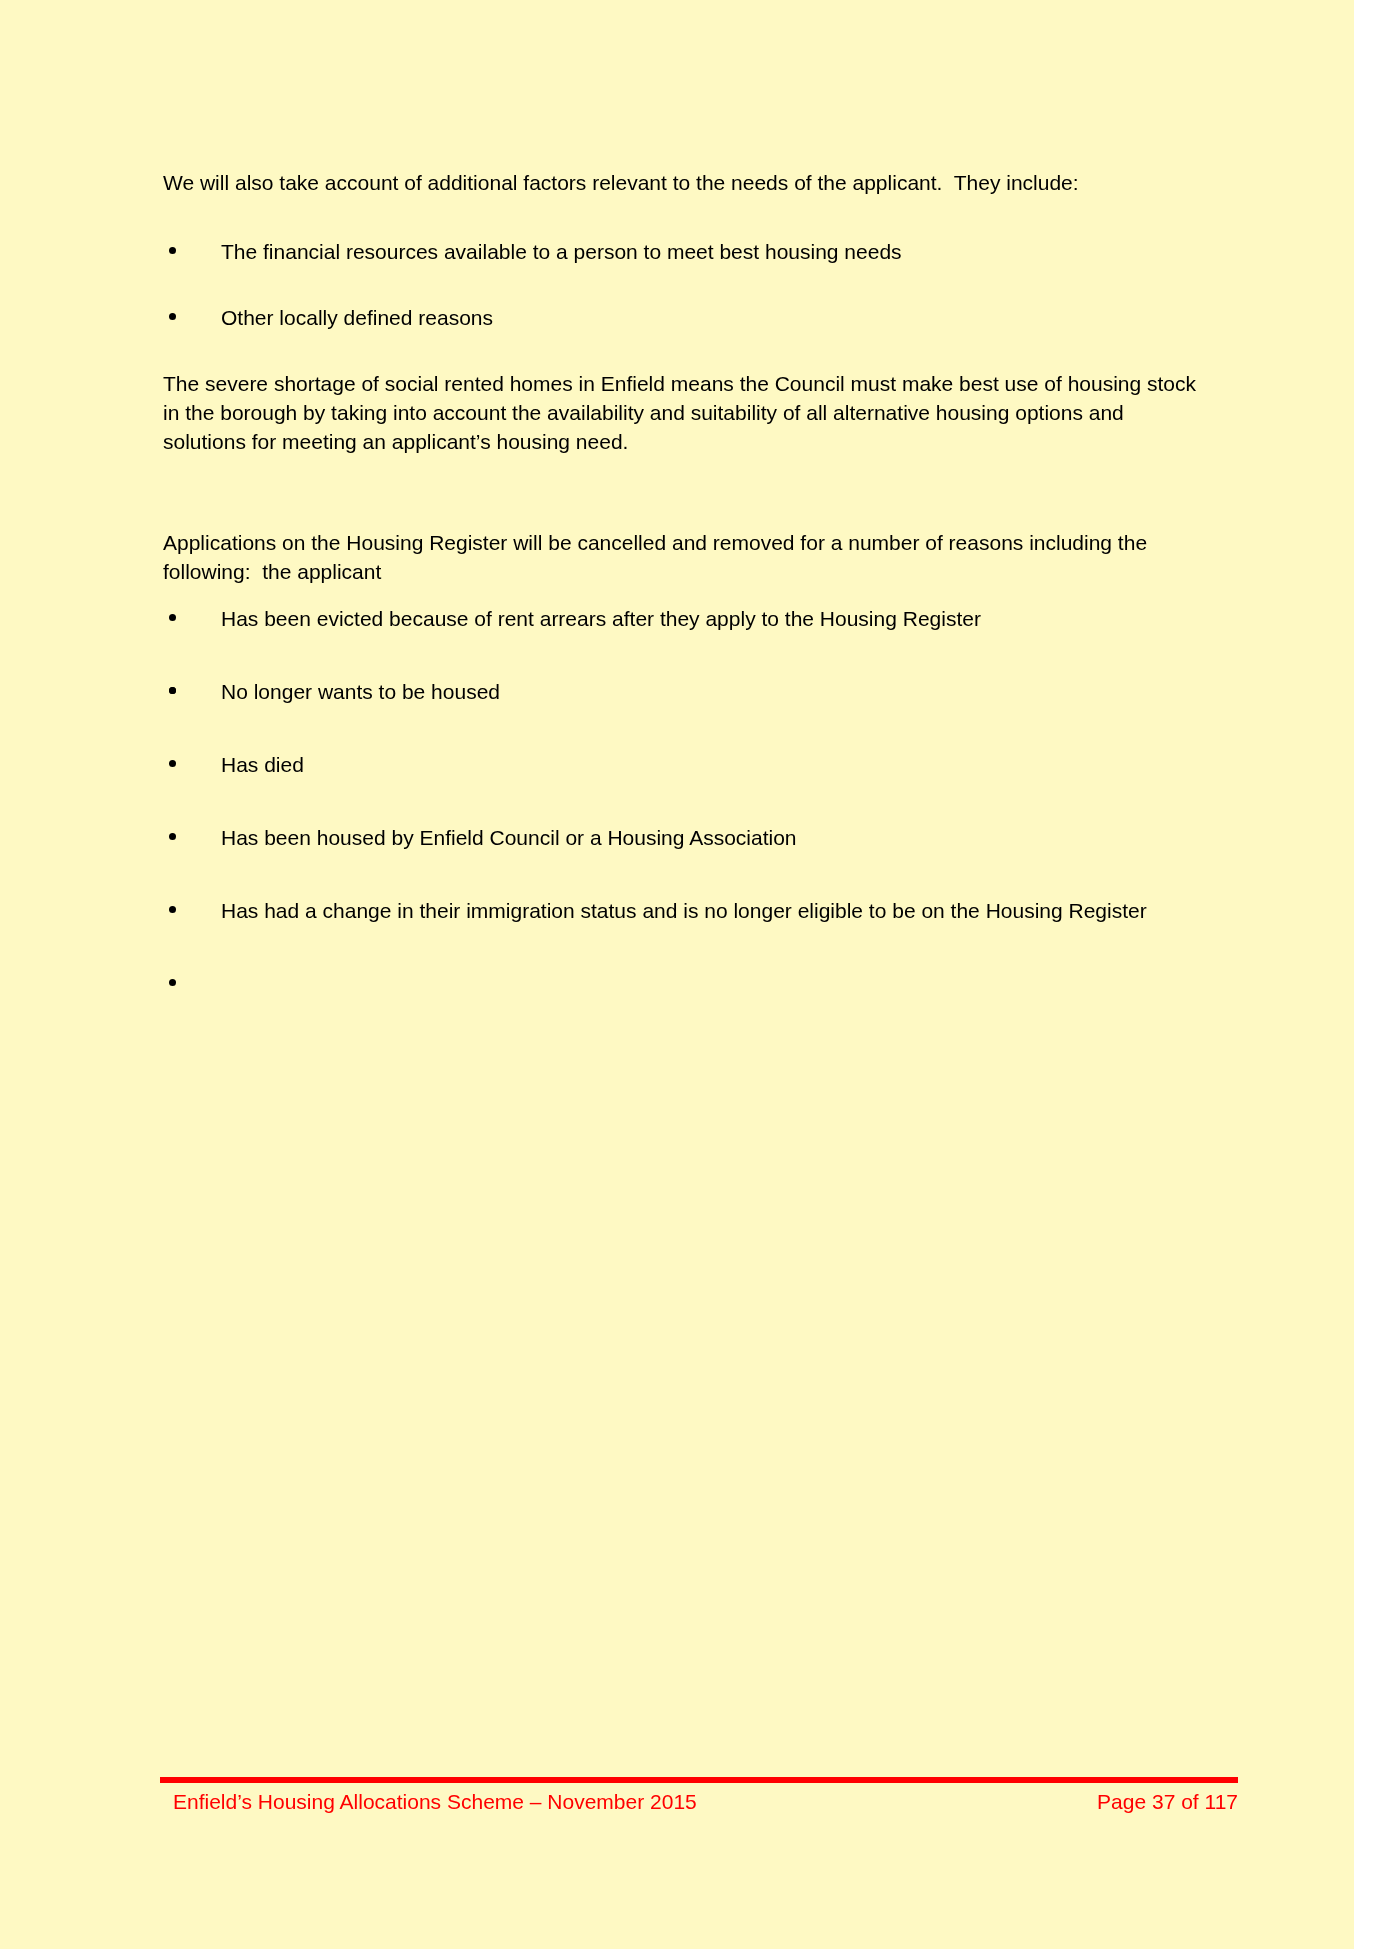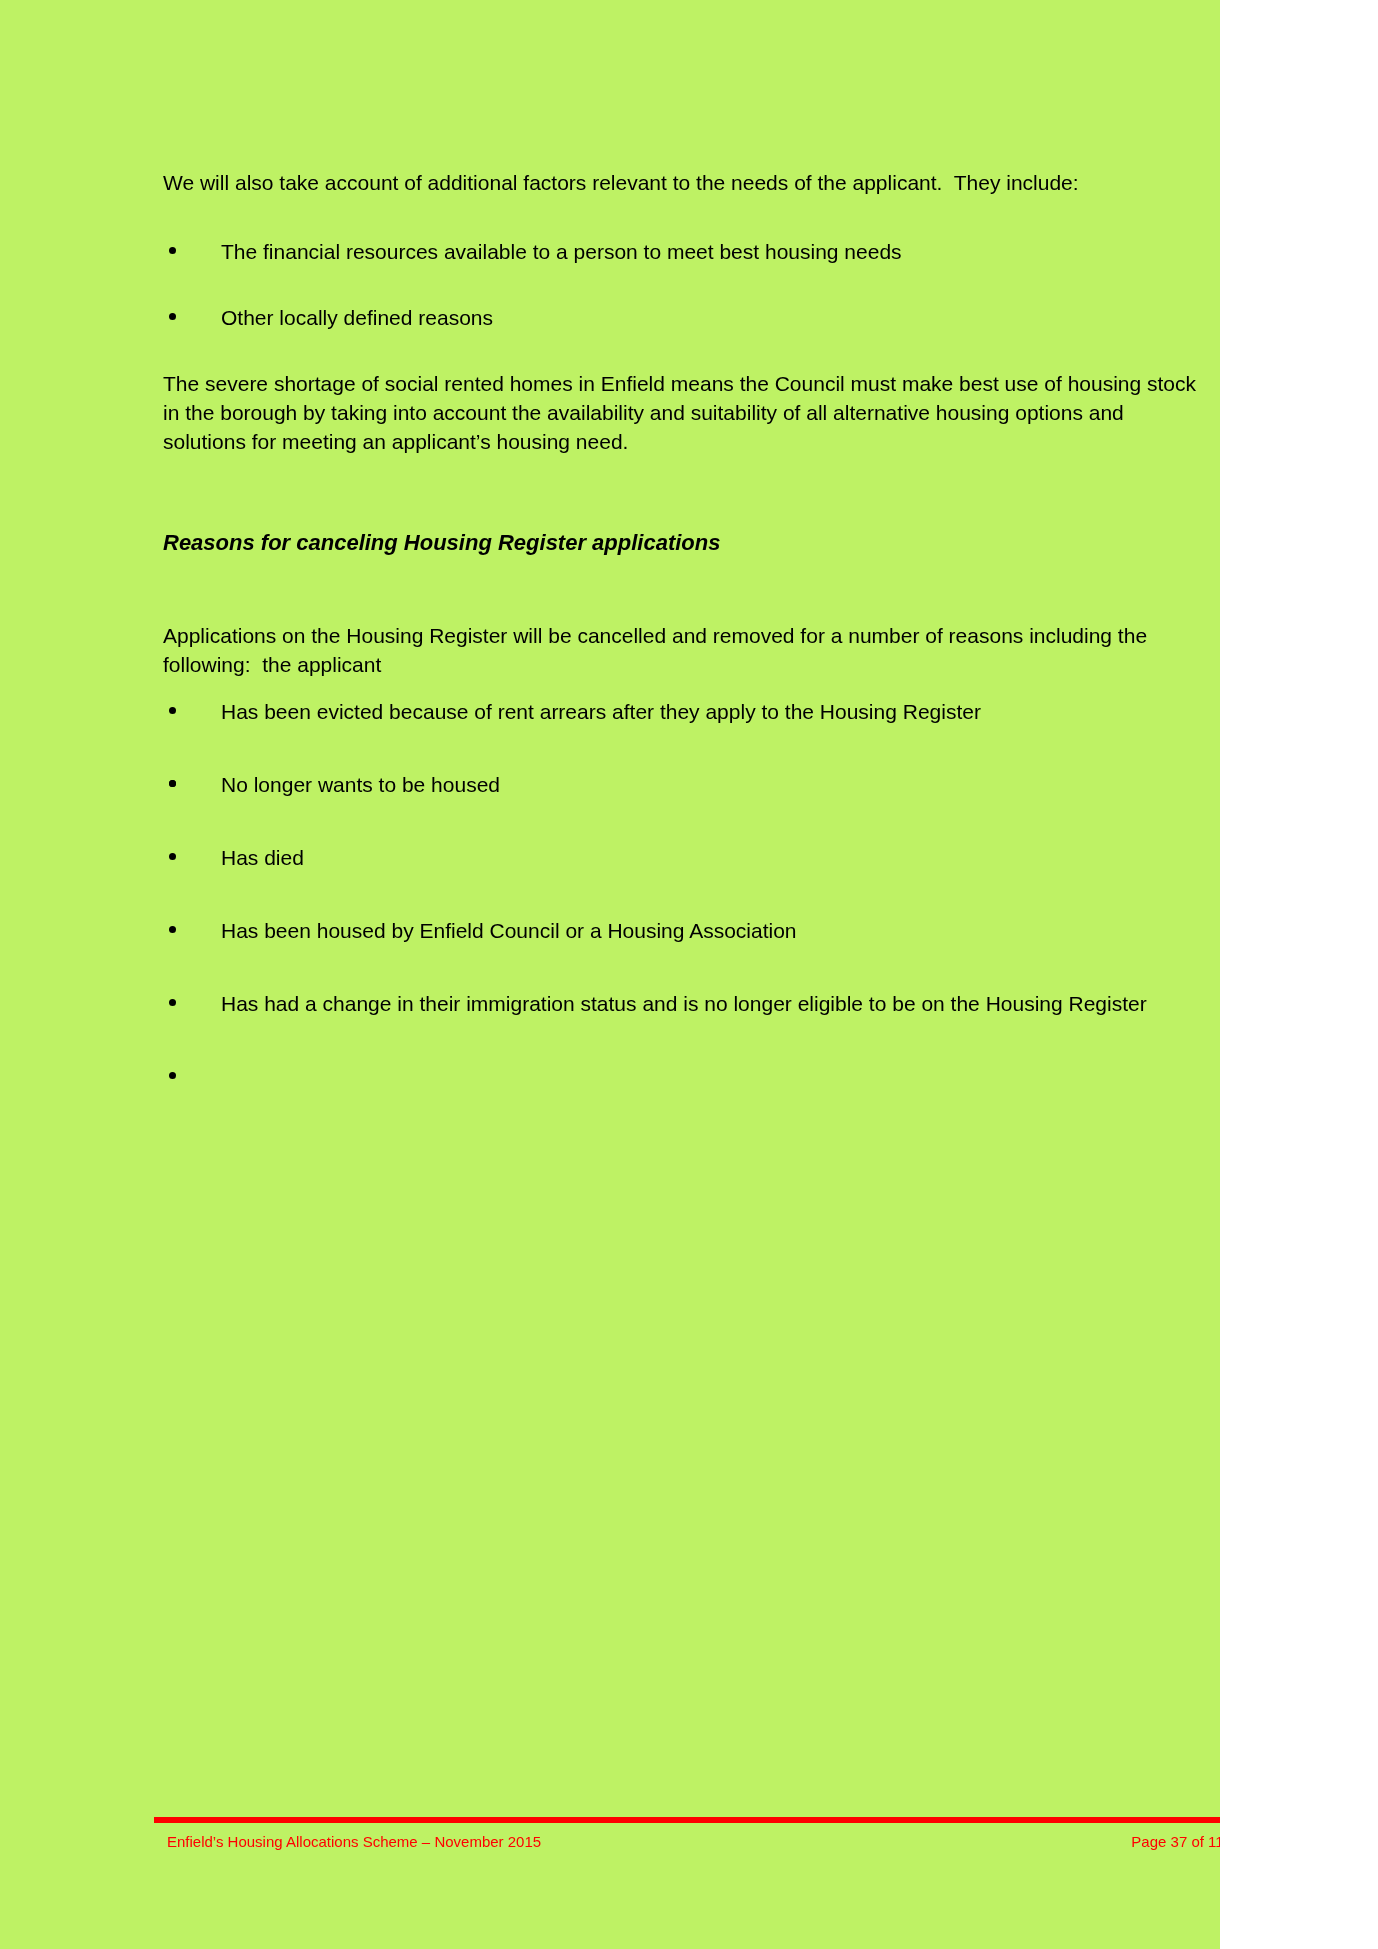--- a/index.html
+++ b/index.html
@@ -1,20 +1,20 @@
 <!DOCTYPE html>
 <html><head>
 <meta charset="utf-8">
 <style>
   html, body { margin: 0; padding: 0; background: #ffffff; }
   .page {
     position: relative;
-    width: 1220px;
+    width: 1354px;
     height: 1949px;
-    background: #bef264;
+    background: #fef9c3;
     font-family: "Liberation Sans", "DejaVu Sans", sans-serif;
     font-size: 21px;
     line-height: 29px;
     color: #000000;
     overflow: hidden;
   }
   .content {
     position: absolute;
     left: 163px;
     top: 168px;
@@ -40,26 +40,25 @@
   h2.cancel-heading {
     margin: 0 0 64px 0;
     font-size: 22px;
     line-height: 29px;
     font-weight: bold;
     font-style: italic;
   }
   p.applications { margin-bottom: 18px; }
   .footer {
     position: absolute;
-    left: 154px;
+    left: 160px;
     top: 1777px;
     width: 1078px;
-    font-size: 15px;
+    font-size: 21px;
     line-height: 29px;
-    margin-top: 40px;
   }
   .footer-rule { height: 6px; width: 100%; margin-bottom: 4px; }
   .footer-row {
     display: flex;
     justify-content: space-between;
     padding-left: 13px;
   }
 </style>
 </head>
 <body>
@@ -76,21 +75,20 @@
         <span>The financial resources available to a person to meet best housing needs</span>
       </li>
       <li>
         <span class="bullet"></span>
         <span>Other locally defined reasons</span>
       </li>
     </ul>
 
     <p class="shortage">The severe shortage of social rented homes in Enfield means the Council must make best use of housing stock in the borough by taking into account the availability and suitability of all alternative housing options and solutions for meeting an applicant’s housing need.</p>
 
-    <h2 class="cancel-heading">Reasons for canceling Housing Register applications</h2>
 
     <p class="applications">Applications on the Housing Register will be cancelled and removed for a number of reasons including the following:  the applicant</p>
 
     <ul class="bullet-list reasons">
       <li>
         <span class="bullet"></span>
         <span>Has been evicted because of rent arrears after they apply to the Housing Register</span>
       </li>
       <li>
         <span class="bullet"></span>

